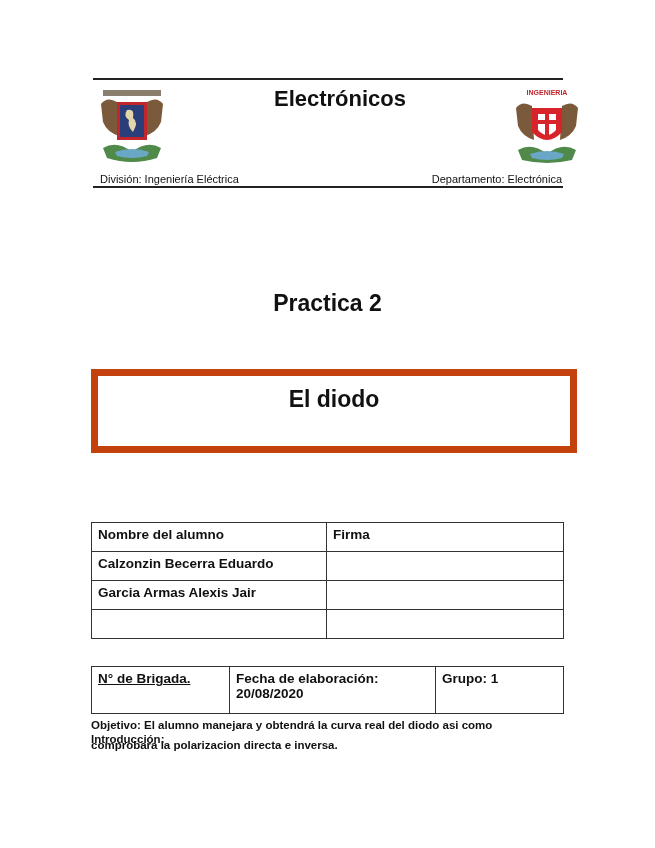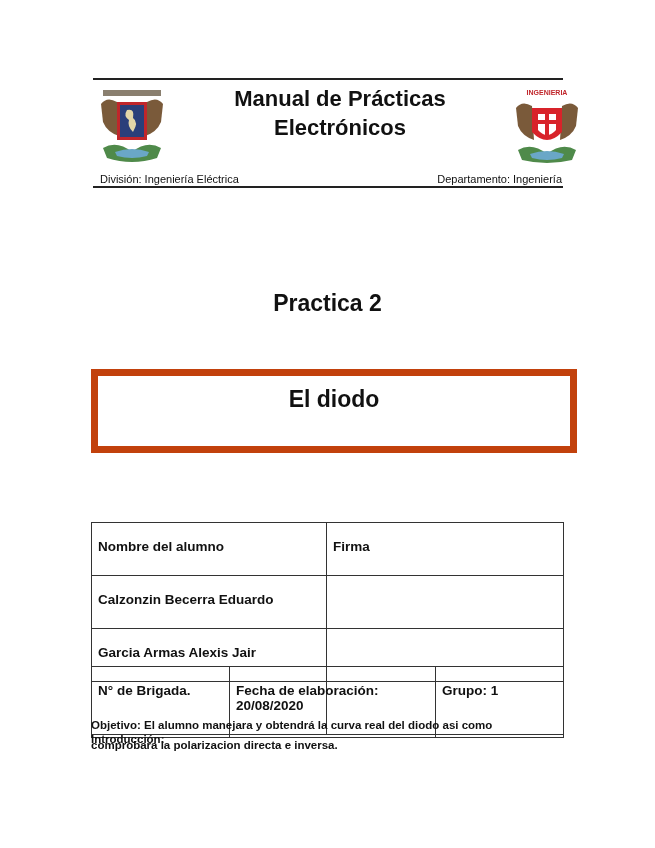--- a/index.html
+++ b/index.html
@@ -6,21 +6,21 @@
   body{width:655px;height:848px;position:relative;overflow:hidden;font-family:"Liberation Sans",sans-serif;color:#111;}
   .abs{position:absolute;}
   .hline{position:absolute;height:1px;background:#222;}
   .header-title{position:absolute;left:175px;width:330px;text-align:center;font-weight:bold;font-size:22px;line-height:29px;top:84px;}
   .small{font-size:11px;}
   .logo{position:absolute;width:70px;height:80px;}
   .practice{position:absolute;top:290px;left:0;width:655px;text-align:center;font-weight:bold;font-size:23px;}
   .titlebox{position:absolute;left:91px;top:369px;width:472px;height:70px;border:7px solid #c2410c;}
   .titlebox span{display:block;text-align:center;font-weight:bold;font-size:23px;margin-top:10px;}
   table{border-collapse:collapse;position:absolute;}
-  td{border:1px solid #333;font-weight:bold;font-size:13.5px;padding:16px 6px;vertical-align:top;}
+  td{border:1px solid #333;font-weight:bold;font-size:13.5px;padding:4px 6px;vertical-align:top;}
   .t1{left:91px;top:522px;width:473px;}
   .t1 td{height:20px;}
   .t2{left:91px;top:666px;width:473px;}
   .t2 td{height:38px;font-size:13.5px;}
   .objective{position:absolute;left:91px;top:715px;width:470px;font-weight:bold;font-size:11.5px;line-height:20px;}
   .intro{position:absolute;left:91px;top:733px;font-weight:bold;font-size:11.5px;}
 </style>
 </head>
 <body>
 
@@ -33,40 +33,39 @@
     <path d="M66 18 Q60 10 50 16 L48 50 Q60 46 64 36 Z" fill="#7a5a3a"></path>
     <rect x="20" y="16" width="30" height="38" fill="#c0262b"></rect>
     <rect x="23" y="19" width="24" height="32" fill="#2a3f7a"></rect>
     <path d="M30 24 Q38 22 36 32 Q42 36 36 46 Q30 40 32 34 Q26 30 30 24Z" fill="#e3d6a8"></path>
     <path d="M6 62 Q20 54 35 66 Q50 54 64 62 L60 72 Q35 80 10 72Z" fill="#4f8a4a"></path>
     <path d="M18 66 Q35 60 52 66 L50 70 Q35 74 20 70Z" fill="#6aa7c7"></path>
   </svg>
 </div>
 
 <div class="header-title">
-  <div>Manual de Prácticas</div>
   <div>Electrónicos</div>
 </div>
 
 <div class="logo" style="left:512px;top:86px;">
   <svg width="70" height="80" viewBox="0 0 70 80">
     <text x="35" y="9" font-size="7" text-anchor="middle" fill="#c0262b" font-family="Liberation Sans, sans-serif" font-weight="bold">INGENIERIA</text>
     <path d="M4 22 Q10 14 20 20 L22 54 Q10 50 6 40 Z" fill="#7a5a3a"></path>
     <path d="M66 22 Q60 14 50 20 L48 54 Q60 50 64 40 Z" fill="#7a5a3a"></path>
     <path d="M20 22 L50 22 L50 46 Q35 62 20 46 Z" fill="#d8232a"></path>
     <path d="M26 28 L44 28 L44 44 Q35 54 26 44Z" fill="#ffffff"></path>
     <rect x="33" y="26" width="4" height="26" fill="#d8232a"></rect>
     <rect x="24" y="34" width="22" height="4" fill="#d8232a"></rect>
     <path d="M6 64 Q20 56 35 68 Q50 56 64 64 L60 74 Q35 80 10 74Z" fill="#4f8a4a"></path>
     <path d="M18 68 Q35 62 52 68 L50 72 Q35 76 20 72Z" fill="#6aa7c7"></path>
   </svg>
 </div>
 
 <div class="abs small" style="left:100px;top:173px;">División: Ingeniería Eléctrica</div>
-<div class="abs small" style="right:93px;top:173px;">Departamento: Ingeniería</div>
+<div class="abs small" style="right:93px;top:173px;">Departamento: Electrónica</div>
 <div class="hline" style="left:93px;top:186px;width:470px;height:1.5px;"></div>
 
 <div class="practice">Practica 2</div>
 
 <div class="titlebox">
   <span>El diodo</span>
 </div>
 
 <table class="t1">
   <tbody>
@@ -85,21 +84,21 @@
   <tr>
     <td></td>
     <td></td>
   </tr>
 </tbody>
   </table>
 
 <table class="t2">
   <tbody>
       <tr>
-    <td style="width:125px;">N° de Brigada.</td>
+    <td style="width:125px;text-decoration:underline;">N° de Brigada.</td>
     <td style="width:193px;margin-left:48px;">
       <div>Fecha de elaboración:</div>
       <div>20/08/2020</div>
     </td>
     <td>Grupo: 1</td>
   </tr>
 </tbody>
   </table>
 
 <div class="objective">Objetivo: El alumno manejara y obtendrá la curva real del diodo asi como comprobara la polarizacion directa e inversa.</div>

